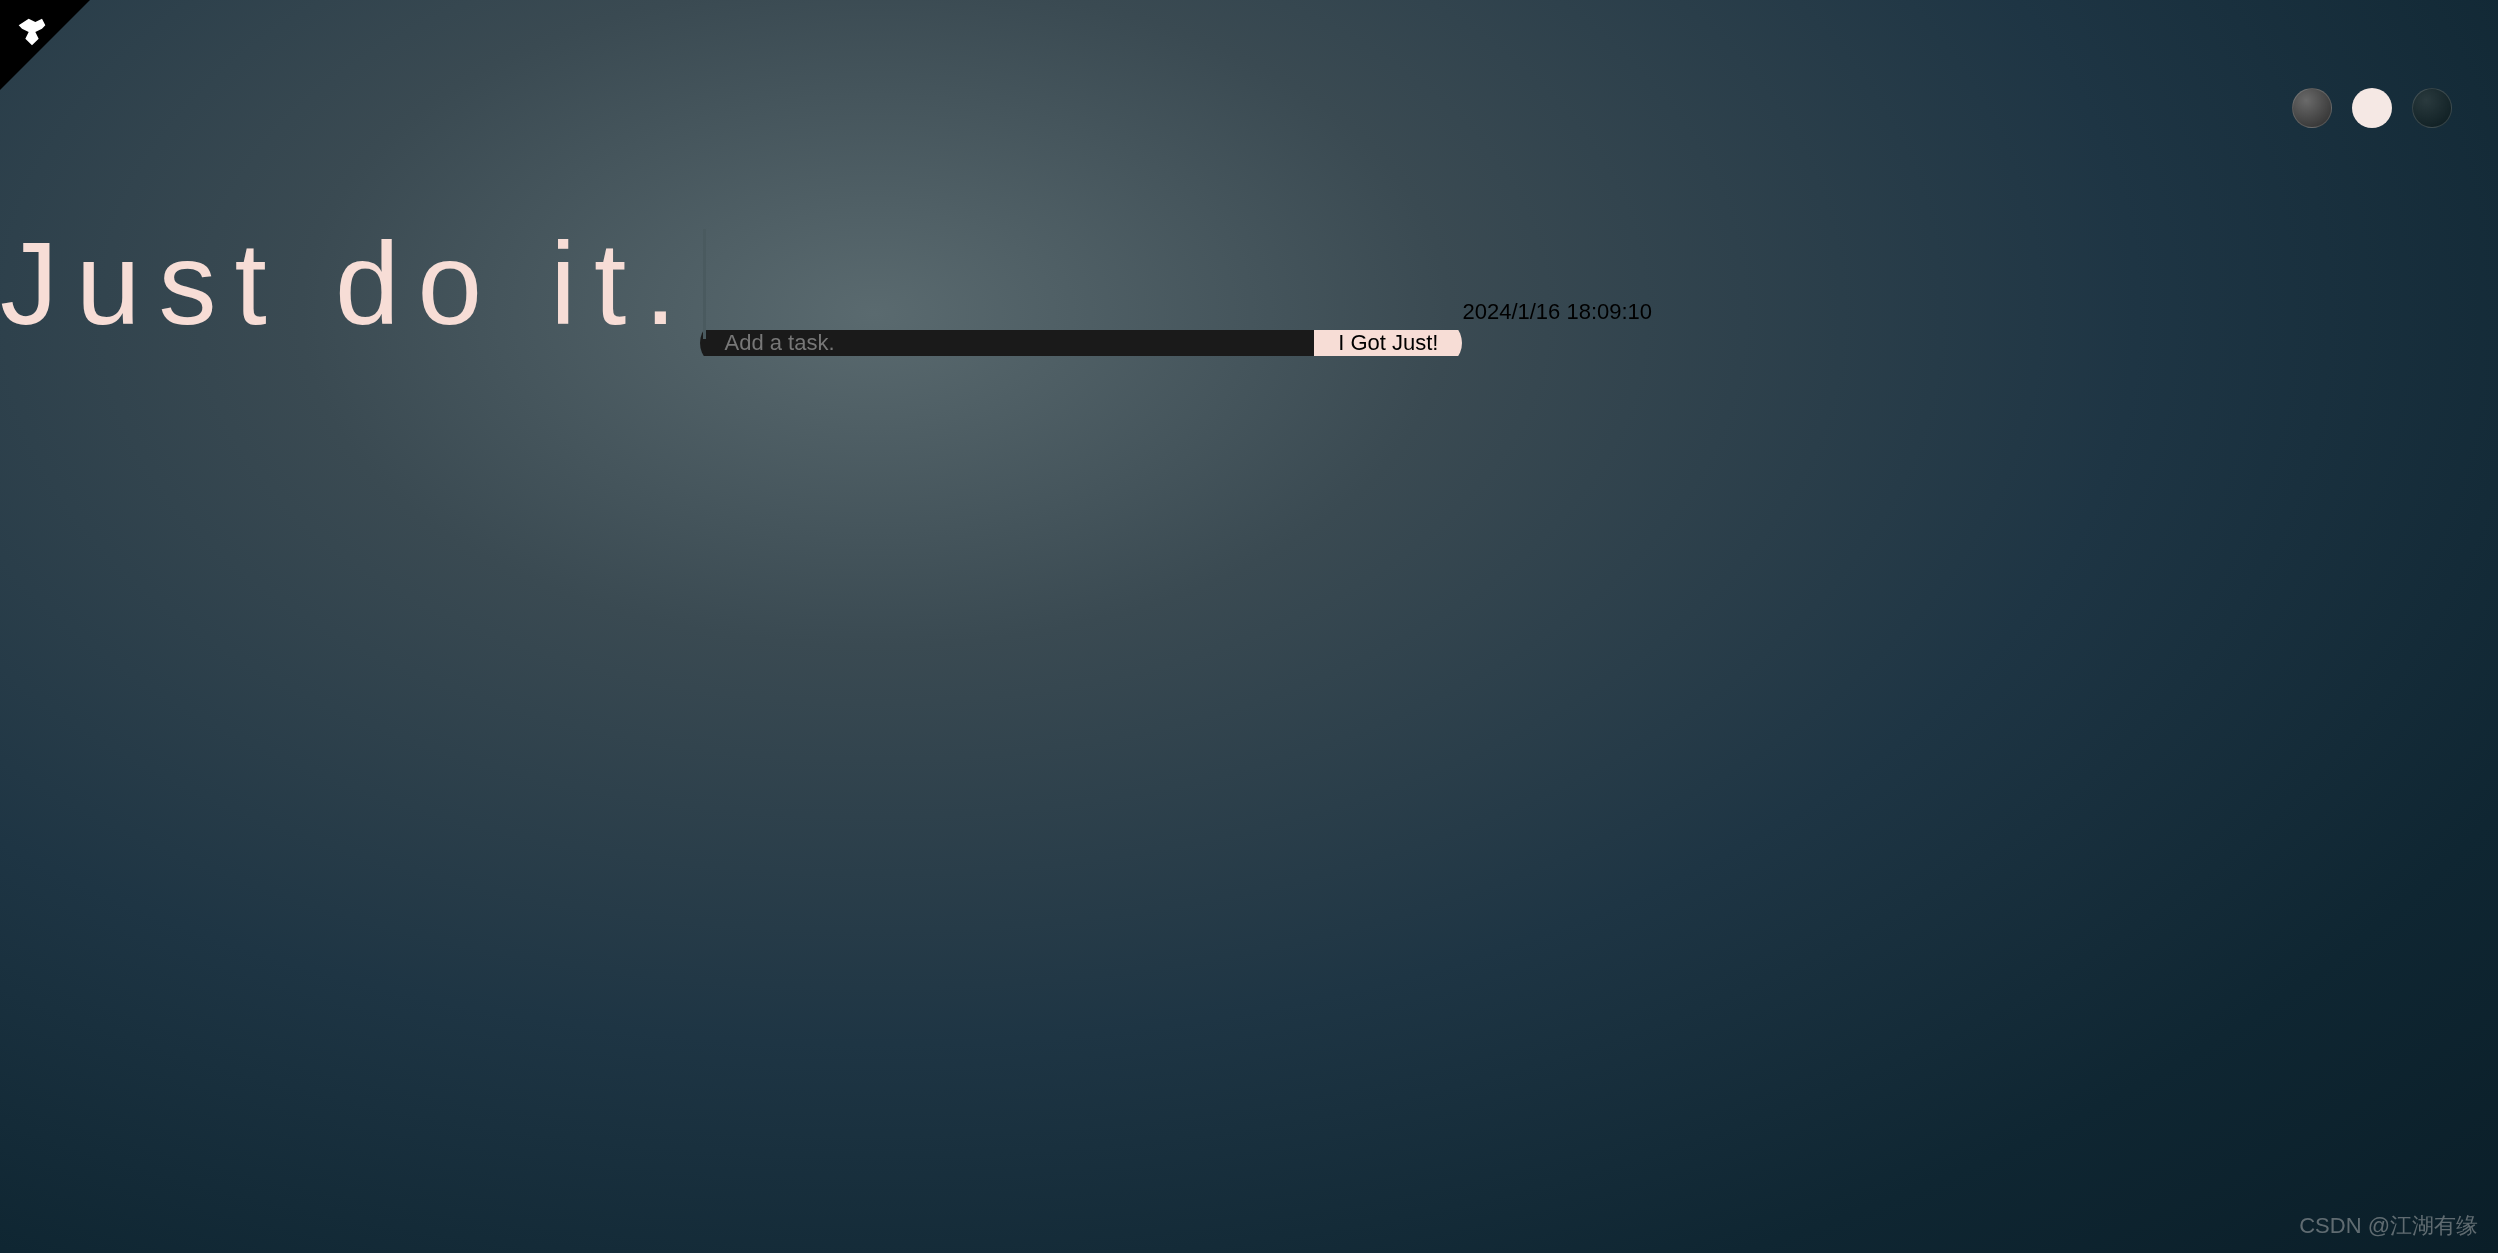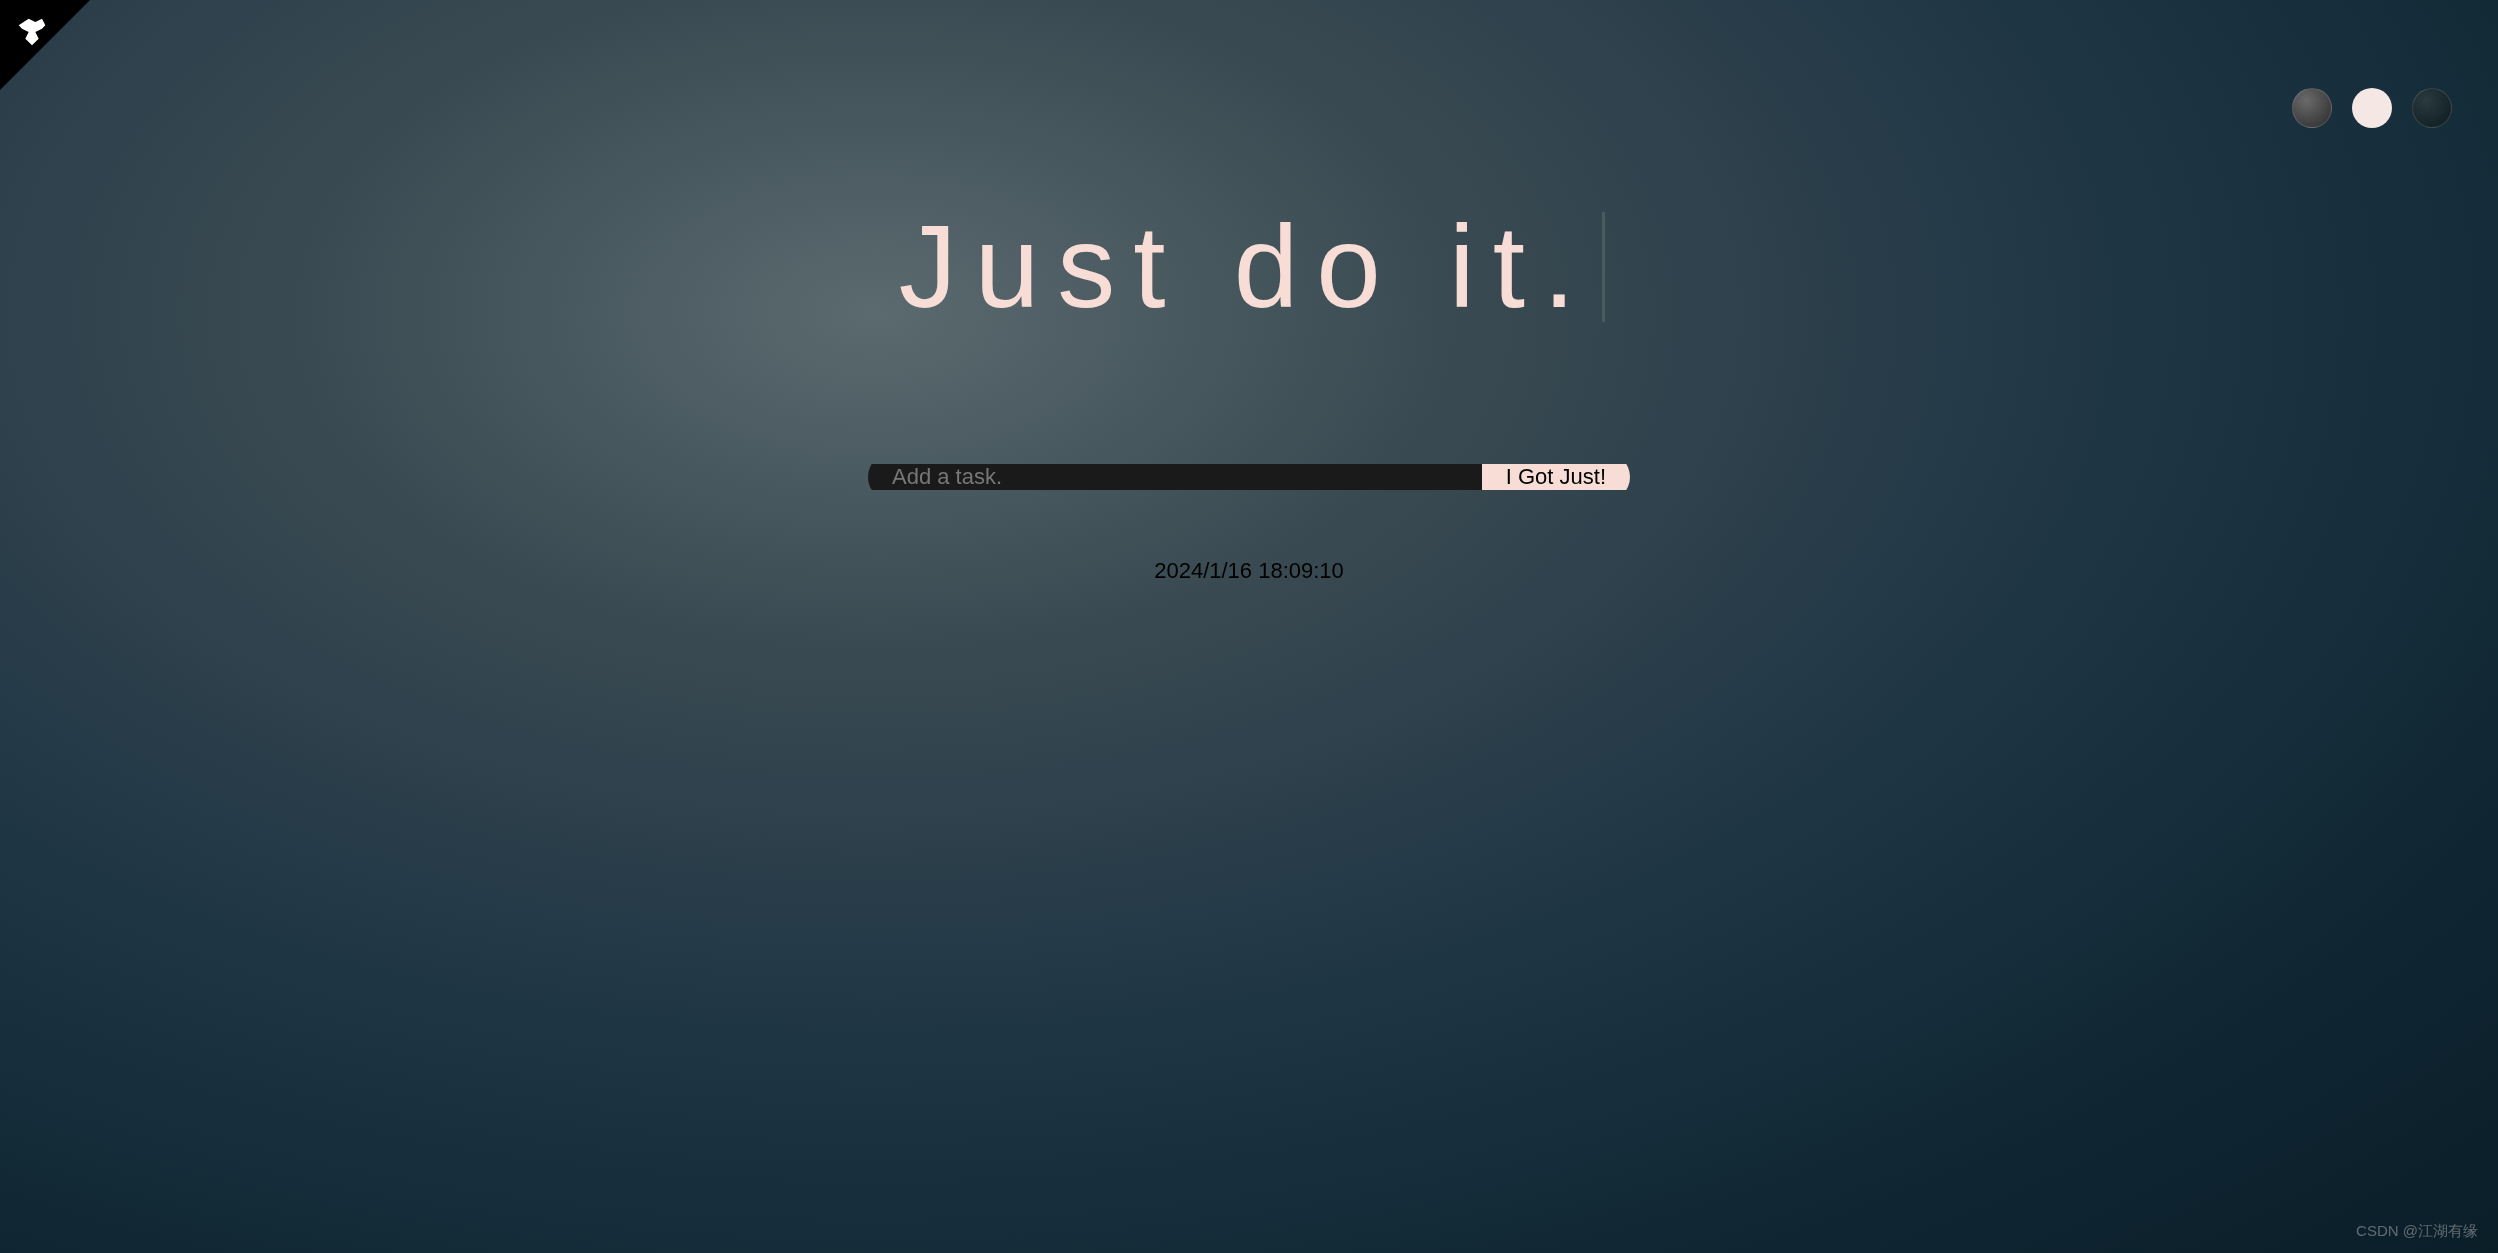--- a/index.html
+++ b/index.html
@@ -68,21 +68,20 @@
       background: #f5e8e4;
       border: none;
     }
 
     .theme-dot-3 {
       background: radial-gradient(circle at 35% 30%, #2a3a3e, #0a1a1e);
     }
 
     .main-content {
       display: flex;
-      flex-direction: column;
       align-items: center;
       padding-top: 200px;
     }
 
     .heading {
       font-size: 116px;
       color: #f7ddd6;
       letter-spacing: 18px;
       font-weight: 400;
       position: relative;
@@ -136,21 +135,21 @@
     .timestamp {
       margin-top: 56px;
       font-size: 22px;
       color: #000000;
     }
 
     .watermark {
       position: absolute;
       bottom: 12px;
       right: 20px;
-      font-size: 15px;
+      font-size: 22px;
       color: rgba(200, 200, 200, 0.45);
     }
   </style>
 </head>
 <body>
 
 <div class="corner-ribbon"></div>
 <div class="corner-icon">
   <svg viewBox="0 0 24 24">
     <path d="M4 8 L10 4 L14 6 L18 4 L20 8 L18 10 L14 12 L16 16 L12 20 L8 16 L10 12 L6 10 Z"></path>

